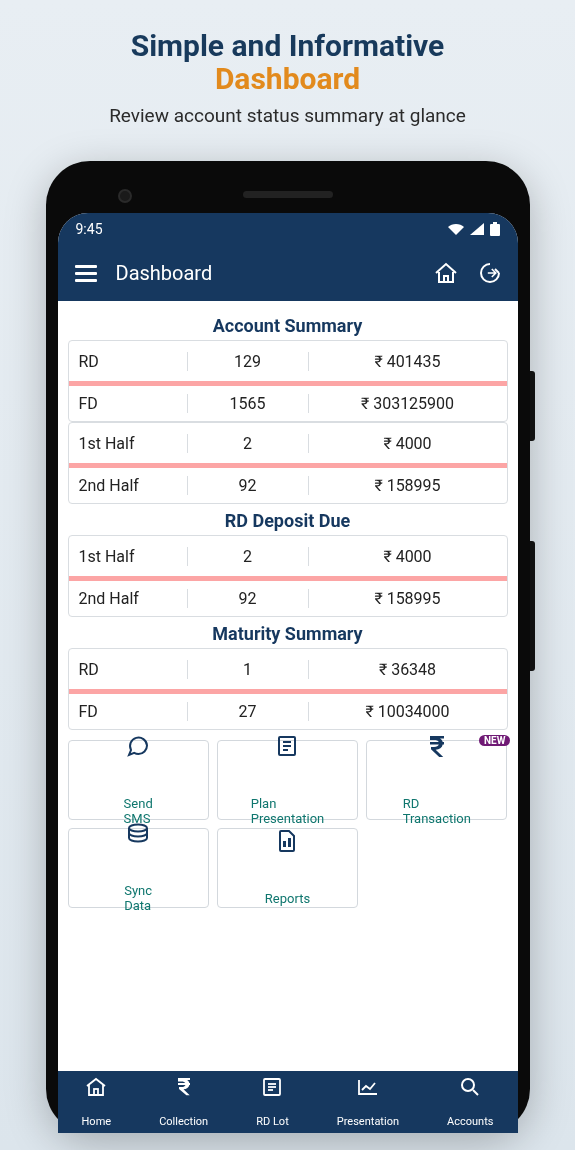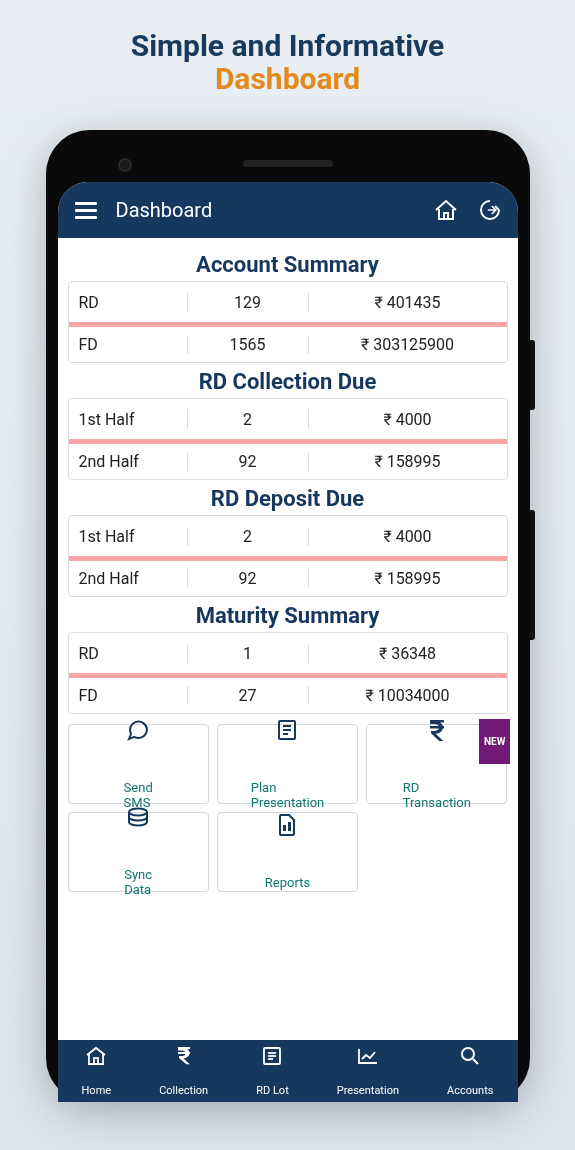--- a/index.html
+++ b/index.html
@@ -69,68 +69,90 @@
     align-items:center;
     padding: 0 14px;
     gap: 16px;
   }
   .app-title { font-size:20px; font-weight:400; flex:1; }
   .icon-btn { width:28px; height:28px; display:flex; align-items:center; justify-content:center; color:#fff; }
   .hamburger { display:flex; flex-direction:column; gap:4px; }
   .hamburger span { width:22px; height:3px; background:#fff; border-radius:1px; display:block; }
 
   .content { flex:1; overflow:auto; padding: 8px 10px 6px; background:#fff; }
-  .section-title { text-align:center; font-size:22px; font-weight:700; color:#16385f; margin: 6px 0 4px; }
+  .section-title { text-align:center; font-size:18px; font-weight:700; color:#16385f; margin: 6px 0 4px; }
   .tbl { border:1px solid #d9dde1; border-radius:4px; }
   .row { display:flex; align-items:center; height:40px; }
   .row + .row { border-top:5px solid #fca5a5; }
   .cell { padding: 0 10px; font-size:16px; color:#222; }
   .cell.label { width: 118px; text-align:left; }
   .cell.count { flex: 0 0 122px; text-align:center; border-left:1px solid #d9dde1; border-right:1px solid #d9dde1; margin: 6px 0; }
   .cell.amt { flex:1; text-align:center; }
 
   .action-grid { display:grid; grid-template-columns: repeat(3, 1fr); gap:8px; margin-top:10px; }
   .action-card {
     border:1px solid #d3d8dd; border-radius:4px; height:80px;
     display:flex; flex-direction:column; align-items:center; justify-content:center;
     gap:2px; position:relative; background:#fff;
   }
   .action-card .ic { color:#16385f; height:26px; display:flex; align-items:center; justify-content:center; margin-bottom:2px; }
   .action-card .lbl { font-size:13px; color:#0f766e; text-align:left; line-height:1.15; white-space:pre-line;margin-top:35px; }
   .badge-new {
     position:absolute; top:-6px; right:-4px; background:#701a75; color:#fff;
-    font-size:10px; font-weight:700; padding:17px 5px; border-radius:0;
+    font-size:10px; font-weight:700; padding:0 5px; border-radius:6px;
   }
 
   .bottom-nav {
     background:#16385f; color:#fff; height:62px;
     display:flex; align-items:center; justify-content:space-around;
   }
   .nav-item { display:flex; flex-direction:column; align-items:center; gap:17px; font-size:11px; }
   .nav-item .ic { height:22px; display:flex; align-items:center; }
 
   svg { display:block; }
 </style>
 </head>
 <body>
 
 <div class="promo-header">
   <div class="promo-title-1">Simple and Informative</div>
   <div class="promo-title-2">Dashboard</div>
+  <div class="promo-sub">Review account status summary at glance</div>
 </div>
 
 <div class="phone">
   <div class="side-btn sb1"></div>
   <div class="side-btn sb2"></div>
   <div class="phone-top">
     <div class="camera"></div>
     <div class="speaker"></div>
   </div>
   <div class="screen">
 
+    <div class="status-bar">
+      <span>9:45</span>
+      <div class="status-right">
+        <span>
+          <svg width="16" height="12" viewBox="0 0 16 12">
+              <path fill="#fff" d="M8 12 L0 4 C4 0 12 0 16 4 Z"></path>
+            </svg>
+        </span>
+        <span>
+          <svg width="14" height="12" viewBox="0 0 14 12">
+              <path fill="#fff" d="M0 12 L14 12 L14 0 Z"></path>
+            </svg>
+        </span>
+        <span>
+          <svg width="10" height="14" viewBox="0 0 10 14">
+              <rect x="3" y="0" width="4" height="2" fill="#fff"></rect>
+              <rect x="0" y="2" width="10" height="12" rx="1" fill="#fff"></rect>
+            </svg>
+        </span>
+      </div>
+    </div>
 
     <div class="app-bar">
       <div class="icon-btn hamburger">
         <span></span>
           <span></span>
           <span></span>
       </div>
       <div class="app-title">Dashboard</div>
       <div class="icon-btn">
         <svg width="26" height="24" viewBox="0 0 26 24" fill="none" stroke="#fff" stroke-width="2">
@@ -159,21 +181,20 @@
           <div class="cell count">129</div>
           <div class="cell amt">₹ 401435</div>
         </div>
         <div class="row">
           <div class="cell label">FD</div>
           <div class="cell count">1565</div>
           <div class="cell amt">₹ 303125900</div>
         </div>
       </div>
 
-      <div class="section-title">RD Collection Due</div>
       <div class="tbl">
         <div class="row">
           <div class="cell label">1st Half</div>
           <div class="cell count">2</div>
           <div class="cell amt">₹ 4000</div>
         </div>
         <div class="row">
           <div class="cell label">2nd Half</div>
           <div class="cell count">92</div>
           <div class="cell amt">₹ 158995</div>

